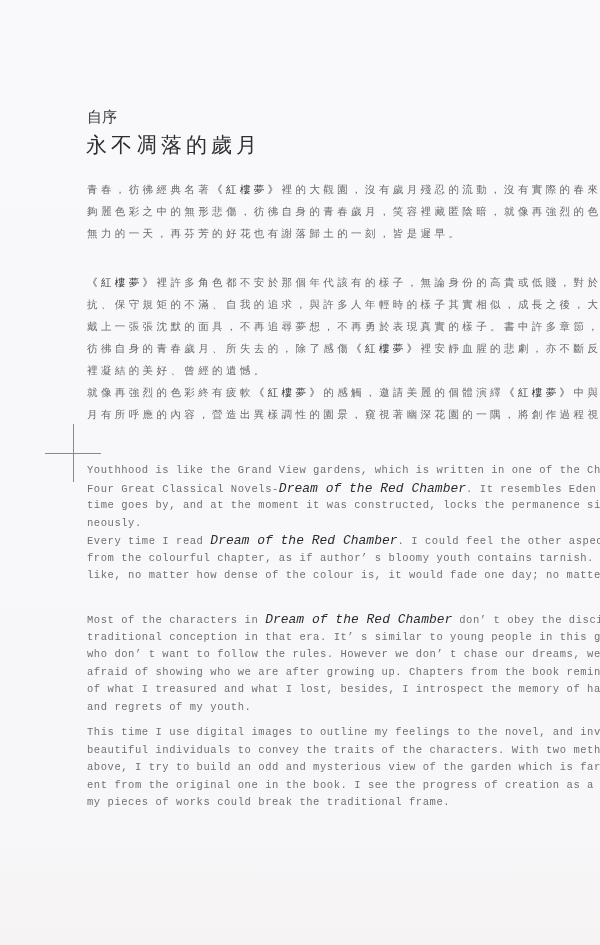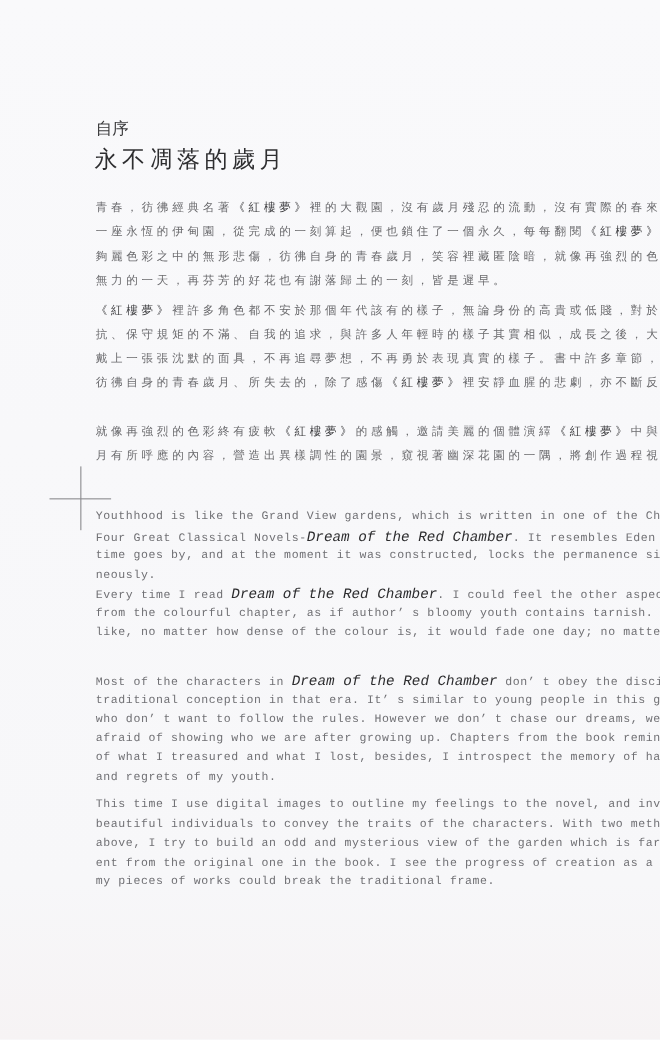--- a/index.html
+++ b/index.html
@@ -102,30 +102,30 @@
 </head>
 <body>
 
 <div class="page">
 
   <div class="heading-small">自序</div>
   <div class="heading-large">永不凋落的歲月</div>
 
   <div class="zh-para" style="top:178px;">
     <div class="zh-line"><span>青春，彷彿經典名著</span><b>《紅樓夢》</b><span>裡的大觀園，沒有歲月殘忍的流動，沒有實際的春來冬去，像是</span></div>
-    <div class="zh-line"><span>一座永恆的伊甸園，從完成的一刻算起，便也鎖住了一個永久，每每翻閱</span><b>《紅樓夢》</b></div>
     <div class="zh-line"><span>夠麗色彩之中的無形悲傷，彷彿自身的青春歲月，笑容裡藏匿陰暗，就像再強烈的色彩終有疲軟</span></div>
     <div class="zh-line"><span>無力的一天，再芬芳的好花也有謝落歸土的一刻，皆是遲早。</span></div>
   </div>
 
   <div class="zh-para" style="top:271px;">
     <div class="zh-line"><b>《紅樓夢》</b><span>裡許多角色都不安於那個年代該有的樣子，無論身份的高貴或低賤，對於舊觀念的反</span></div>
     <div class="zh-line"><span>抗、保守規矩的不滿、自我的追求，與許多人年輕時的樣子其實相似，成長之後，大多數人往往</span></div>
     <div class="zh-line"><span>戴上一張張沈默的面具，不再追尋夢想，不再勇於表現真實的樣子。書中許多章節，都讓作者憶</span></div>
     <div class="zh-line"><span>彷彿自身的青春歲月、所失去的，除了感傷</span><b>《紅樓夢》</b><span>裡安靜血腥的悲劇，亦不斷反思青春年華</span></div>
+    <div class="zh-line"><span>裡凝結的美好、曾經的遺憾。</span></div>
   </div>
 
   <div class="zh-para" style="top:381px;">
     <div class="zh-line"><span>就像再強烈的色彩終有疲軟</span><b>《紅樓夢》</b><span>的感觸，邀請美麗的個體演繹</span><b>《紅樓夢》</b><span>中與個人青春歲</span></div>
     <div class="zh-line"><span>月有所呼應的內容，營造出異樣調性的園景，窺視著幽深花園的一隅，將創作過程視為修行，希</span></div>
   </div>
 
   <div class="cross-v"></div>
   <div class="cross-h"></div>
 

